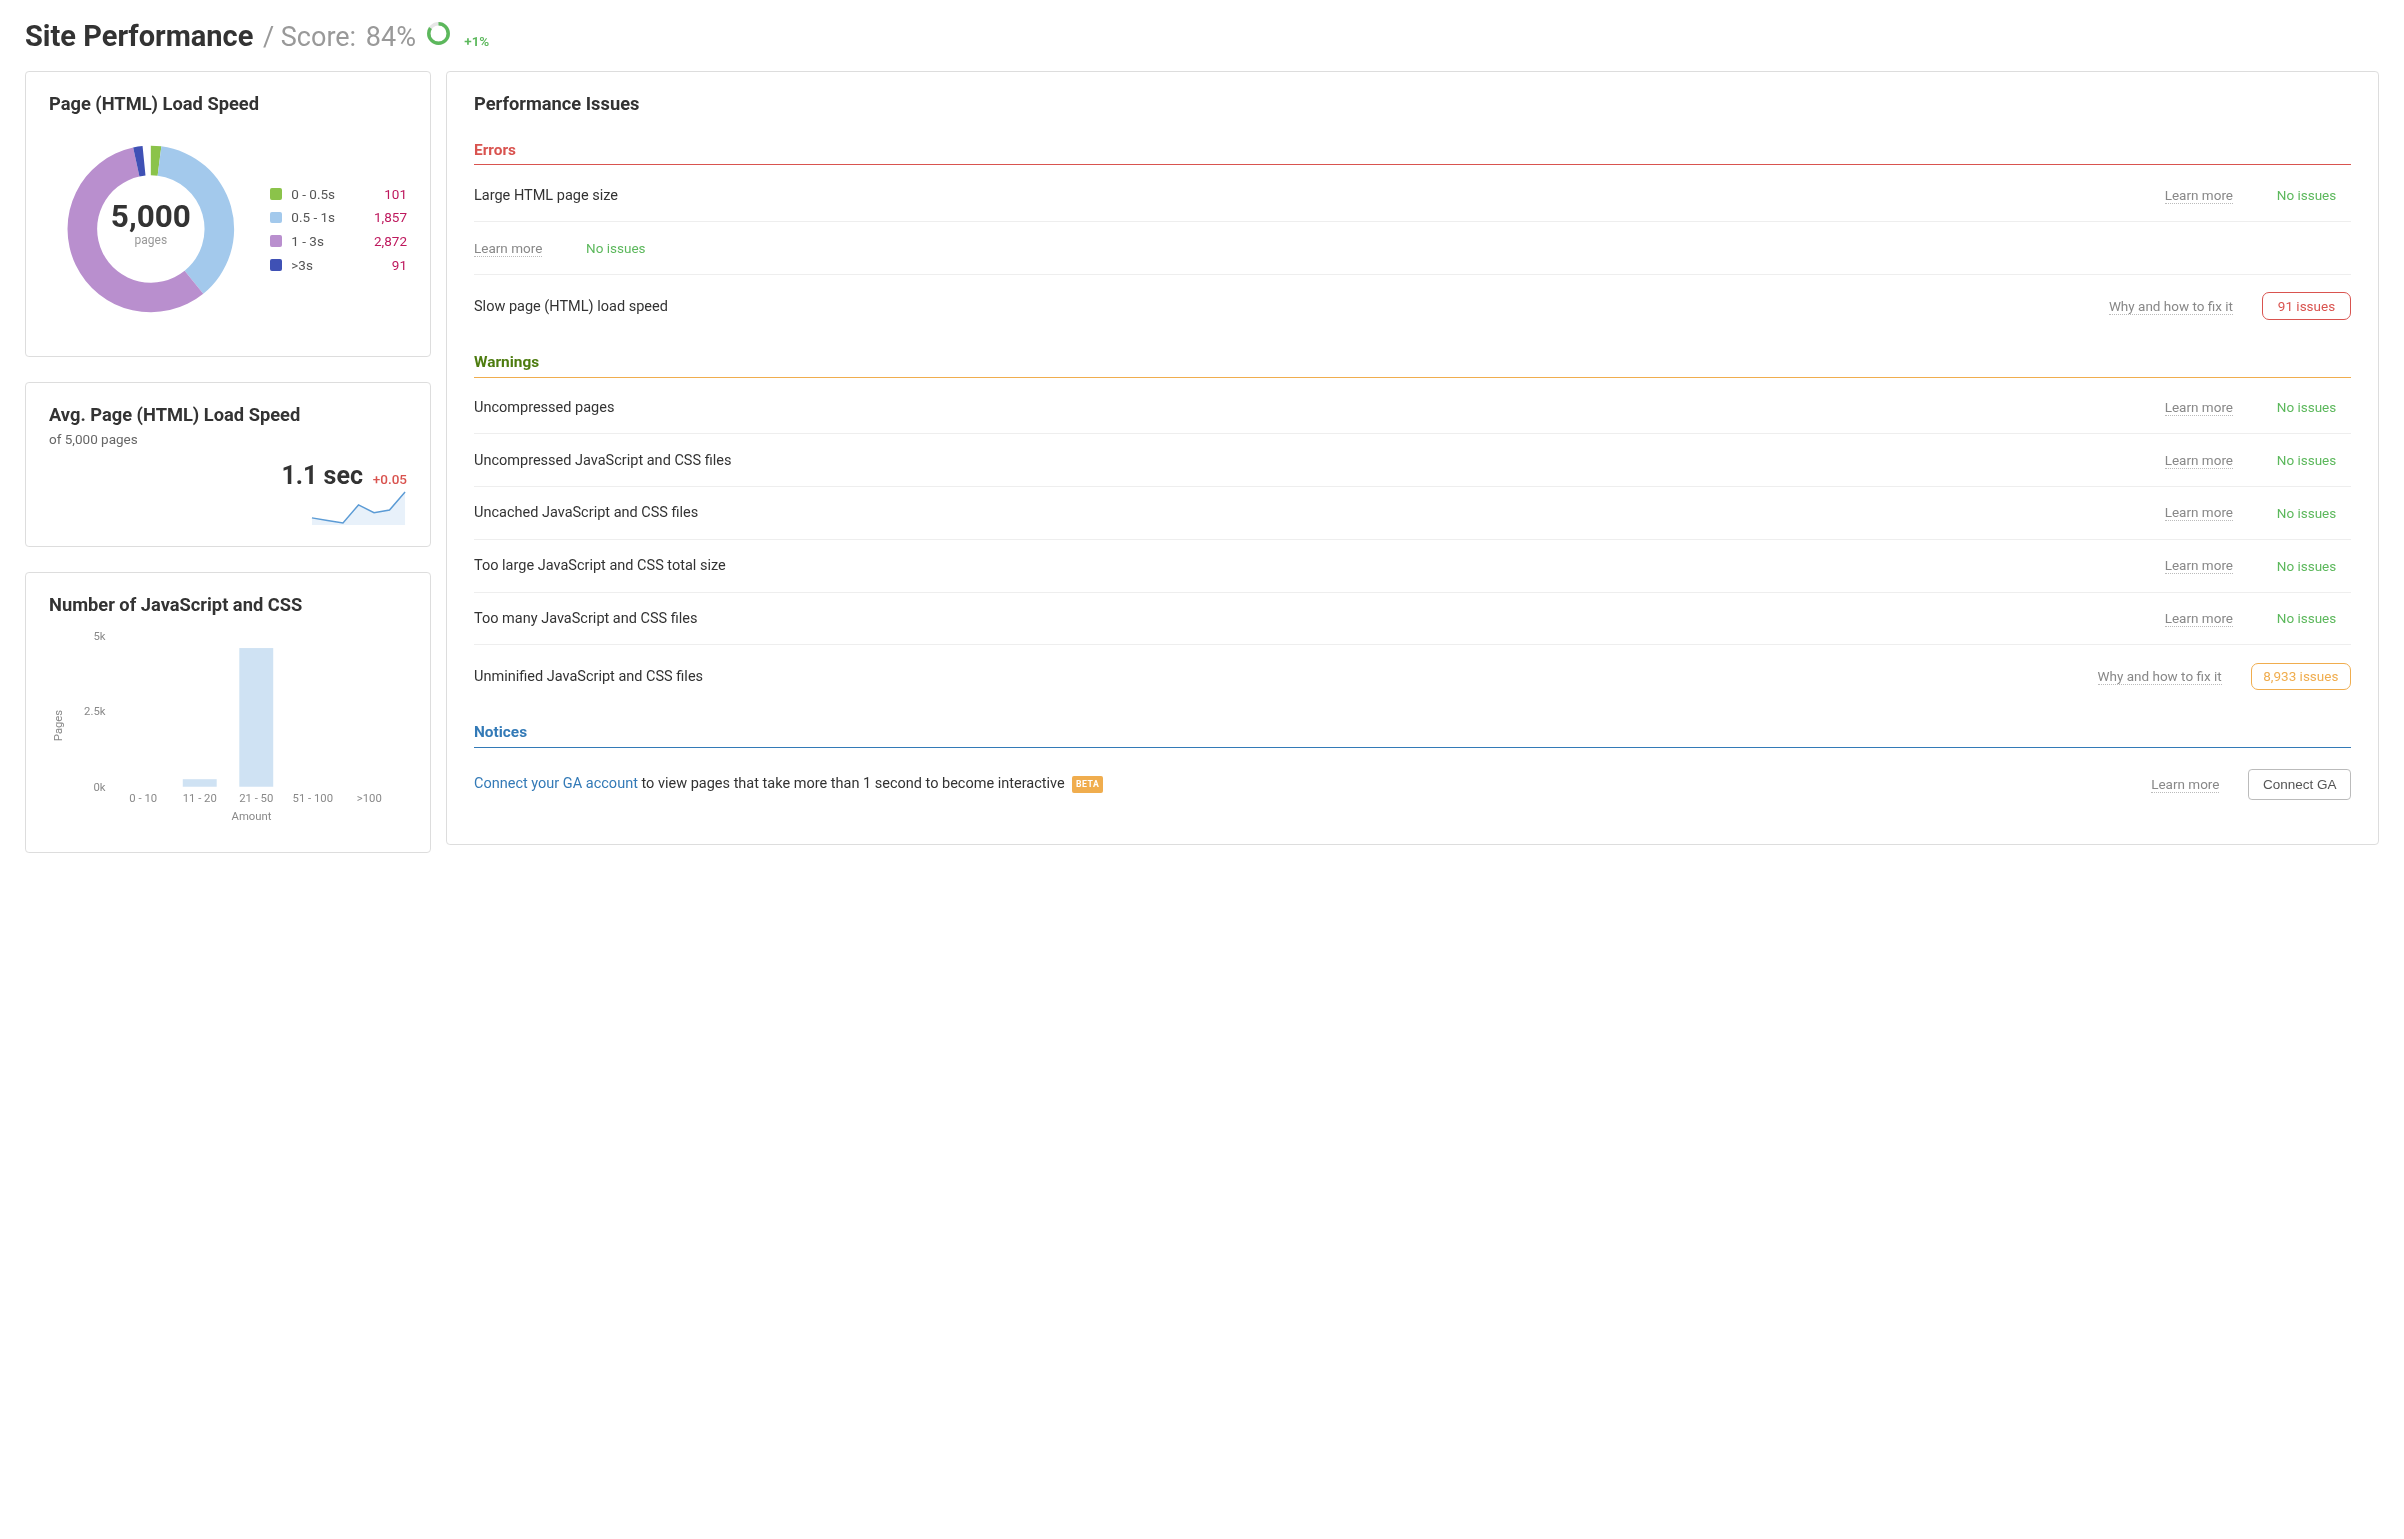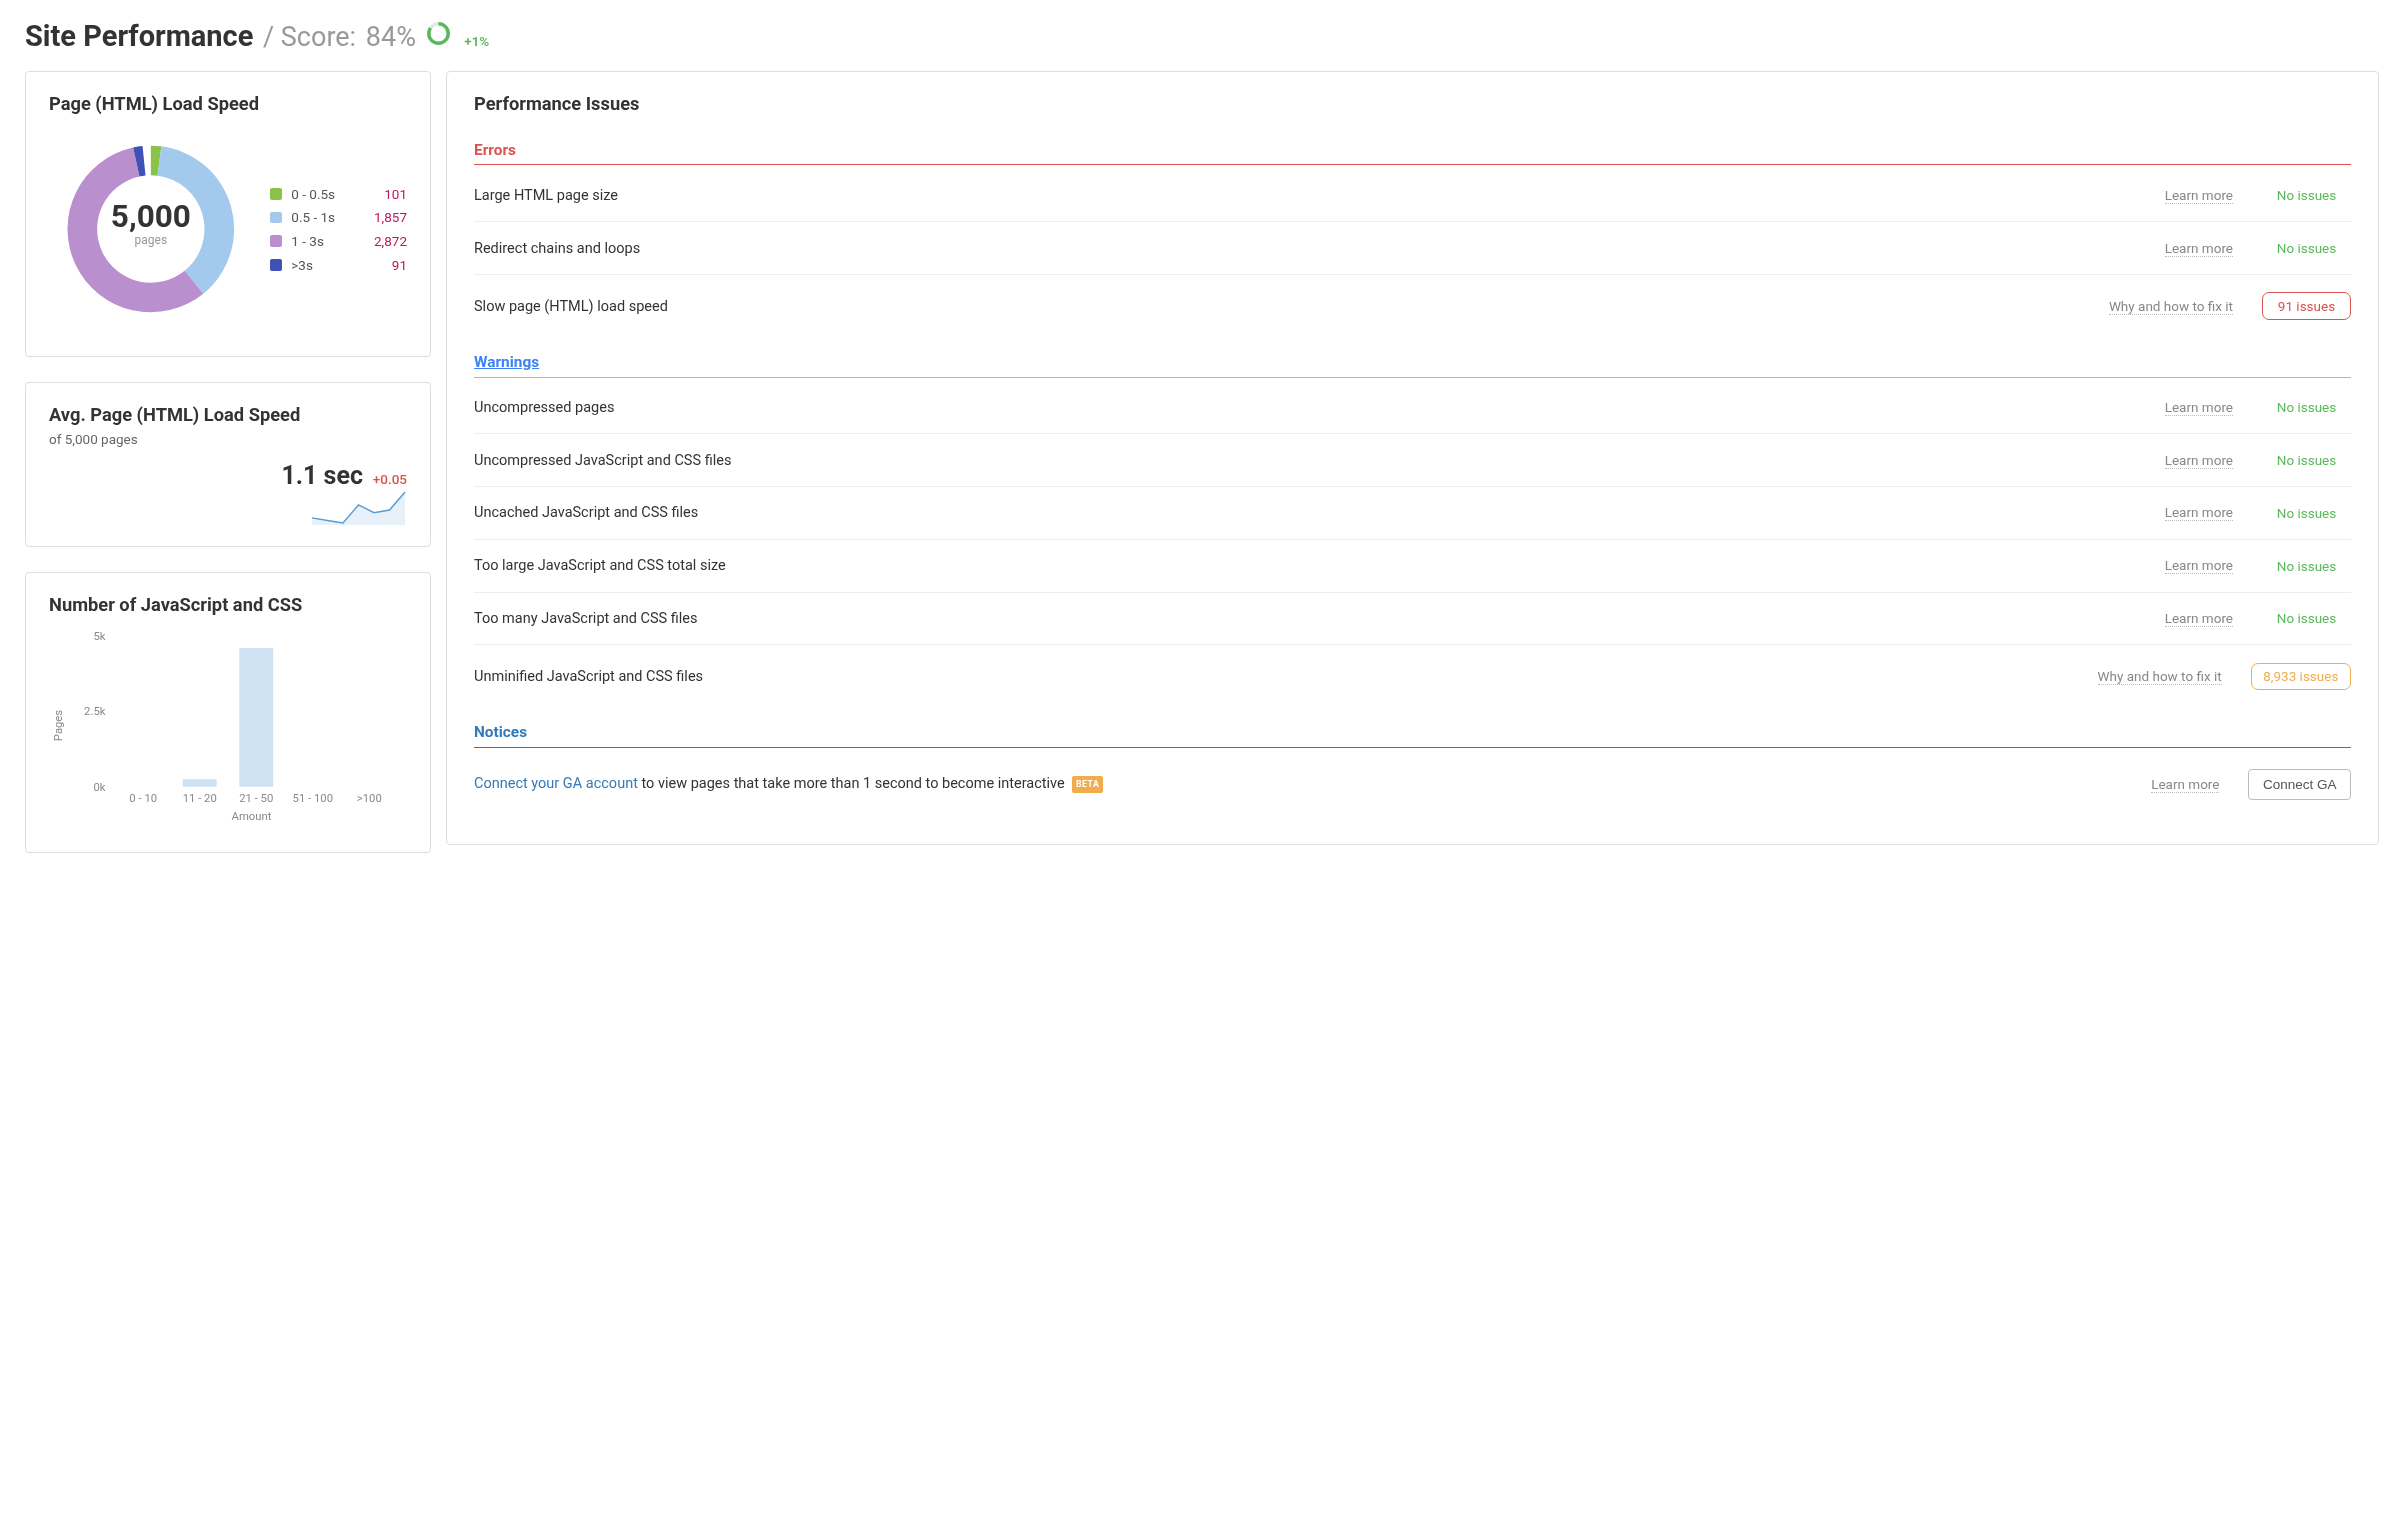--- a/index.html
+++ b/index.html
@@ -42,21 +42,21 @@
   
   .barchart-wrap { margin-top:9.7px; }
   .bar-svg { width:100%; height:203px; }
   .axis-label { font-size:12px; fill:#888;}
   .axis-title { font-size:12px; fill:#888;}
   .bar-rect { fill:#cfe2f3;}
 
   
   .section-head { font-size:15.4px; font-weight:700; padding-bottom:5.8px; border-bottom:1.9px solid; margin-top:15.4px; margin-bottom:3.9px;}
   .section-head.errors { color:#d9534f; border-color:#d9534f;}
-  .section-head.warnings { color:#3b82f6; border-color:#f0ad4e;text-decoration:underline;}
+  .section-head.warnings { color:#4d7c0f; border-color:#f0ad4e;}
   .section-head.notices { color:#337ab7; border-color:#337ab7;}
   .issue-row { display:flex; align-items:center; justify-content:space-between; padding:17.4px 0; border-bottom:1px solid #eee;}
   .issue-row:last-child { border-bottom:none;}
   .issue-name { font-size:14.5px; color:#333; flex:1;}
   .issue-actions { display:flex; align-items:center; gap:29px;}
   .learn-more { font-size:13.5px; color:#888; border-bottom:1px dotted #bbb; cursor:pointer;}
   .status-ok { color:#5cb85c; font-size:13.5px; width:89px; text-align:center;}
   .status-pill { display:inline-block; border:1px solid; border-radius:7px; padding:4.8px 11.6px; font-size:13.5px; min-width:89px; text-align:center; cursor:pointer; background:#fff;}
   .status-pill.error { color:#d9534f; border-color:#d9534f;}
   .status-pill.warning { color:#f0ad4e; border-color:#f0ad4e;}
@@ -175,21 +175,20 @@
       <div class="section-head errors">Errors</div>
       <div id="errors-list">
           <div class="issue-row">
             <div class="issue-name">Large HTML page size</div>
             <div class="issue-actions">
               <span class="learn-more">Learn more</span>
               <span class="status-ok">No issues</span>
             </div>
           </div>
           <div class="issue-row">
-            <div class="issue-name">Redirect chains and loops</div>
             <div class="issue-actions">
               <span class="learn-more">Learn more</span>
               <span class="status-ok">No issues</span>
             </div>
           </div>
           <div class="issue-row">
             <div class="issue-name">Slow page (HTML) load speed</div>
             <div class="issue-actions">
               <span class="learn-more">Why and how to fix it</span>
               <span class="status-pill error">91 issues</span>

